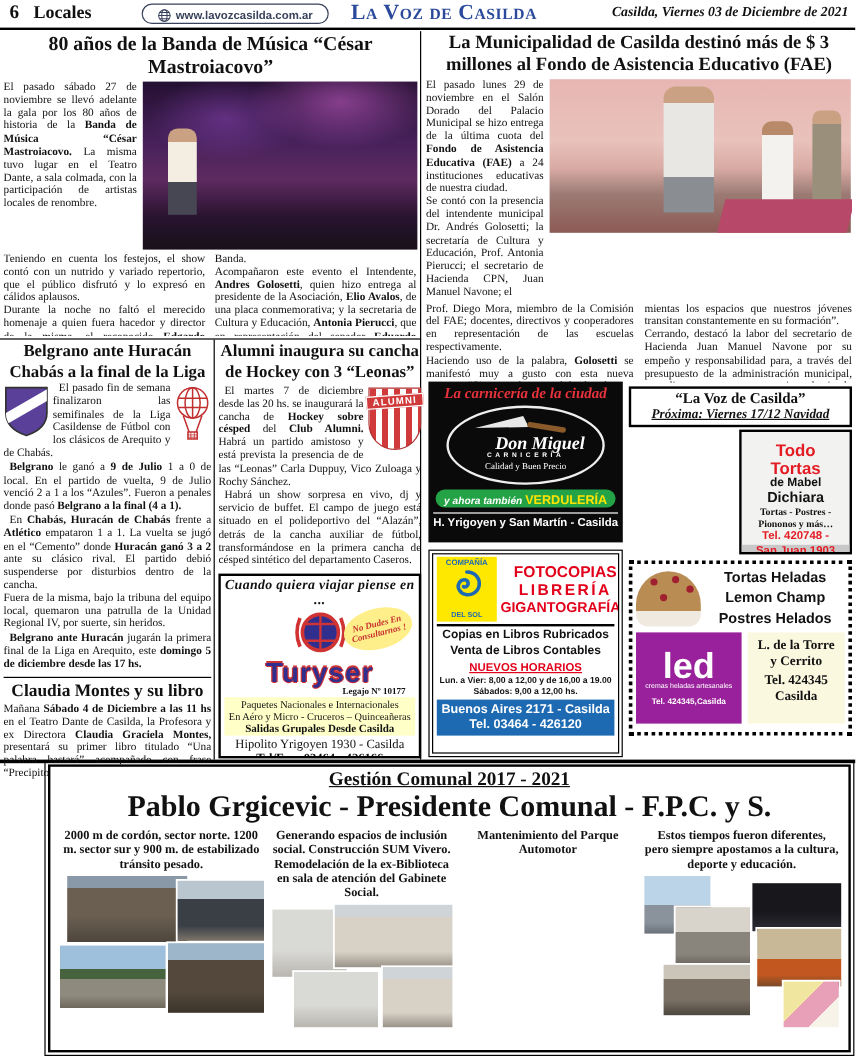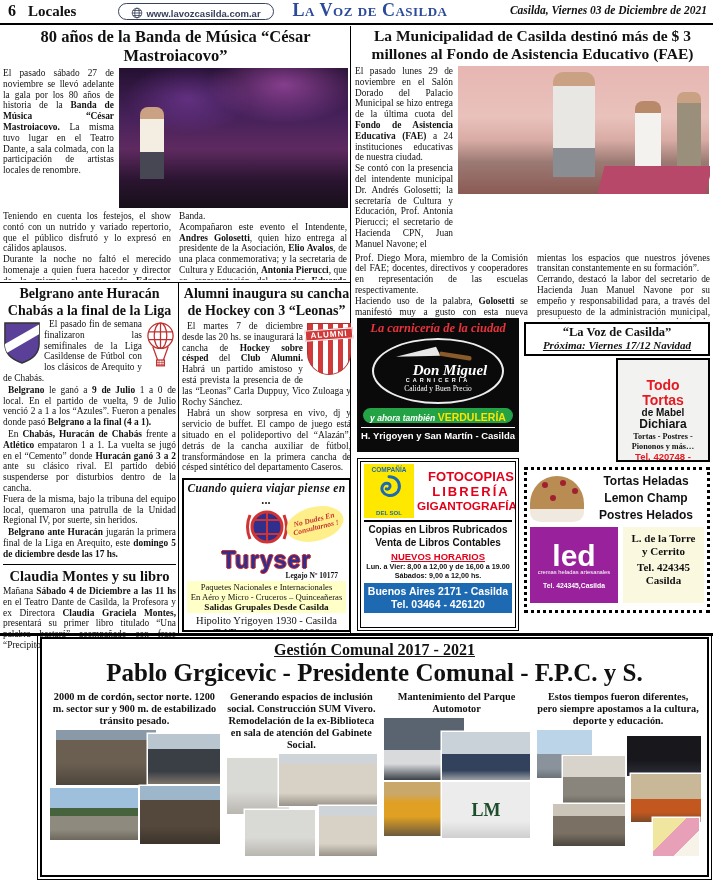--- a/index.html
+++ b/index.html
@@ -122,21 +122,21 @@
     box-sizing:border-box;text-align:center;padding-top:1px;}
   .vp-t{font-size:12.5px;font-weight:bold;line-height:14px;}
   .vp-s{font-size:11px;font-weight:bold;font-style:italic;text-decoration:underline;line-height:13px;}
   #escombros{position:absolute;left:524px;top:358px;width:88px;height:104px;border:2px solid #000;
     box-sizing:border-box;text-align:center;padding:2px 3px;overflow:hidden;}
   .es-t{font-size:13px;font-weight:bold;line-height:13.5px;}
   .es-b{font-size:7.8px;line-height:9.2px;text-align:justify;margin-top:2px;}
   .es-a{font-size:7.8px;font-weight:bold;line-height:9.2px;}
   .es-p{font-size:10px;font-weight:bold;line-height:11.5px;}
   #tortas{position:absolute;left:616px;top:358px;width:94px;height:104px;border:2px solid #000;
-    box-sizing:border-box;text-align:center;background:#f2f2f0;overflow:hidden;padding-top:18px;
+    box-sizing:border-box;text-align:center;background:#f2f2f0;overflow:hidden;padding-top:8px;
     font-family:"Liberation Sans",sans-serif;}
   .tt-t{color:#e31b23;font-weight:bold;font-size:14px;line-height:14.5px;}
   .tt-by1{font-weight:bold;font-size:10px;line-height:11px;color:#111;}
   .tt-by2{font-weight:bold;font-size:12px;line-height:13px;color:#111;}
   .tt-items{font:bold 8.2px "Liberation Serif",serif;line-height:9.6px;margin:1px 2px;}
   .tt-tel{color:#e31b23;font-weight:bold;font-size:9.5px;line-height:10.5px;}
   .tt-addr{background:#c8c8c8;color:#e31b23;font-weight:bold;font-size:9.5px;line-height:12px;margin-top:1px;}
   
   #ledad{position:absolute;left:524px;top:467px;width:186px;height:146px;border:3px dotted #000;
     box-sizing:border-box;padding:3px;overflow:hidden;}
@@ -417,26 +417,20 @@
         <div class="g-text">Generando espacios de inclusión social. Construcción SUM Vivero. Remodelación de la ex-Biblioteca en sala de atención del Gabinete Social.</div>
         <div class="collage">
           <div class="ph ph-bint" style="left:0;top:4px;width:62px;height:56px;"></div>
           <div class="ph ph-bext" style="left:52px;top:0;width:98px;height:52px;"></div>
           <div class="ph ph-bint" style="left:18px;top:56px;width:70px;height:46px;"></div>
           <div class="ph ph-bext" style="left:92px;top:52px;width:58px;height:50px;"></div>
         </div>
       </div>
       <div class="g-col3">
         <div class="g-text">Mantenimiento del Parque Automotor</div>
-        <div class="collage">
-          <div class="ph ph-truck" style="left:0;top:0;width:80px;height:62px;"></div>
-          <div class="ph ph-pickup" style="left:58px;top:14px;width:88px;height:48px;"></div>
-          <div class="ph ph-backhoe" style="left:0;top:64px;width:64px;height:54px;"></div>
-          <div class="ph ph-van" style="left:58px;top:64px;width:88px;height:56px;">LM</div>
-        </div>
       </div>
       <div class="g-col4">
         <div class="g-text">Estos tiempos fueron diferentes, pero siempre apostamos a la cultura, deporte y educación.</div>
         <div class="collage">
           <div class="ph ph-skate" style="left:0;top:0;width:55px;height:48px;"></div>
           <div class="ph ph-stage" style="left:90px;top:6px;width:74px;height:40px;"></div>
           <div class="ph ph-class" style="left:26px;top:26px;width:62px;height:52px;"></div>
           <div class="ph ph-rally" style="left:94px;top:44px;width:70px;height:48px;"></div>
           <div class="ph ph-crowd" style="left:16px;top:74px;width:72px;height:42px;"></div>
           <div class="ph ph-map" style="left:116px;top:88px;width:46px;height:38px;"></div>

